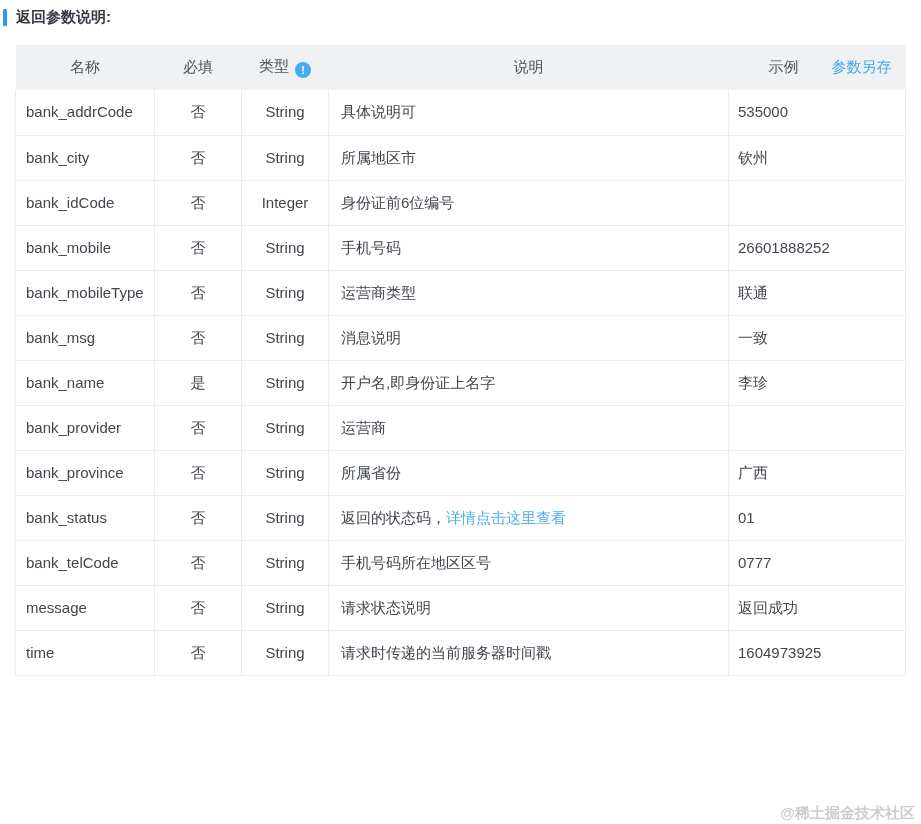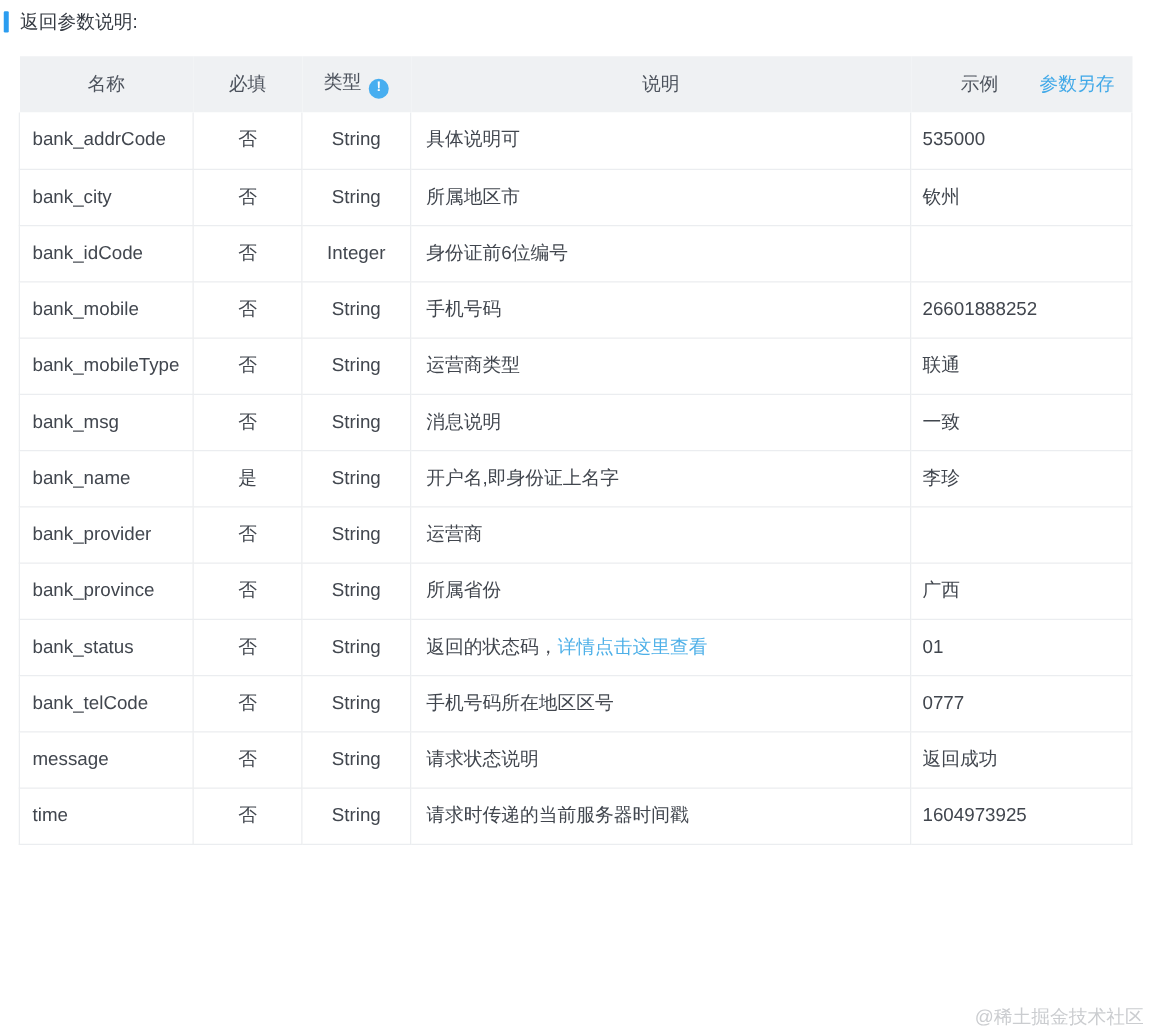--- a/index.html
+++ b/index.html
@@ -12,20 +12,21 @@
     position: relative;
     width: 921px;
     height: 824px;
     background: #ffffff;
     overflow: hidden;
   }
   .section-title {
     display: flex;
     align-items: center;
     padding: 8px 0 0 3px;
+    font-weight: bold;
   }
   .title-bar {
     width: 4px;
     height: 17px;
     background: #2b9df0;
     margin-right: 9px;
     border-radius: 1px;
   }
   .title-text {
     font-size: 15px;
@@ -93,20 +94,21 @@
     color: #4eb0e8;
     cursor: pointer;
   }
   .watermark {
     position: absolute;
     right: 6px;
     bottom: 1px;
     font-size: 15px;
     color: #cbcdd0;
     pointer-events: none;
+    font-weight: bold;
   }
 </style>
 </head>
 <body>
 
 <div class="page">
 
   <div class="section-title">
     <span class="title-bar"></span>
     <span class="title-text">返回参数说明:</span>

